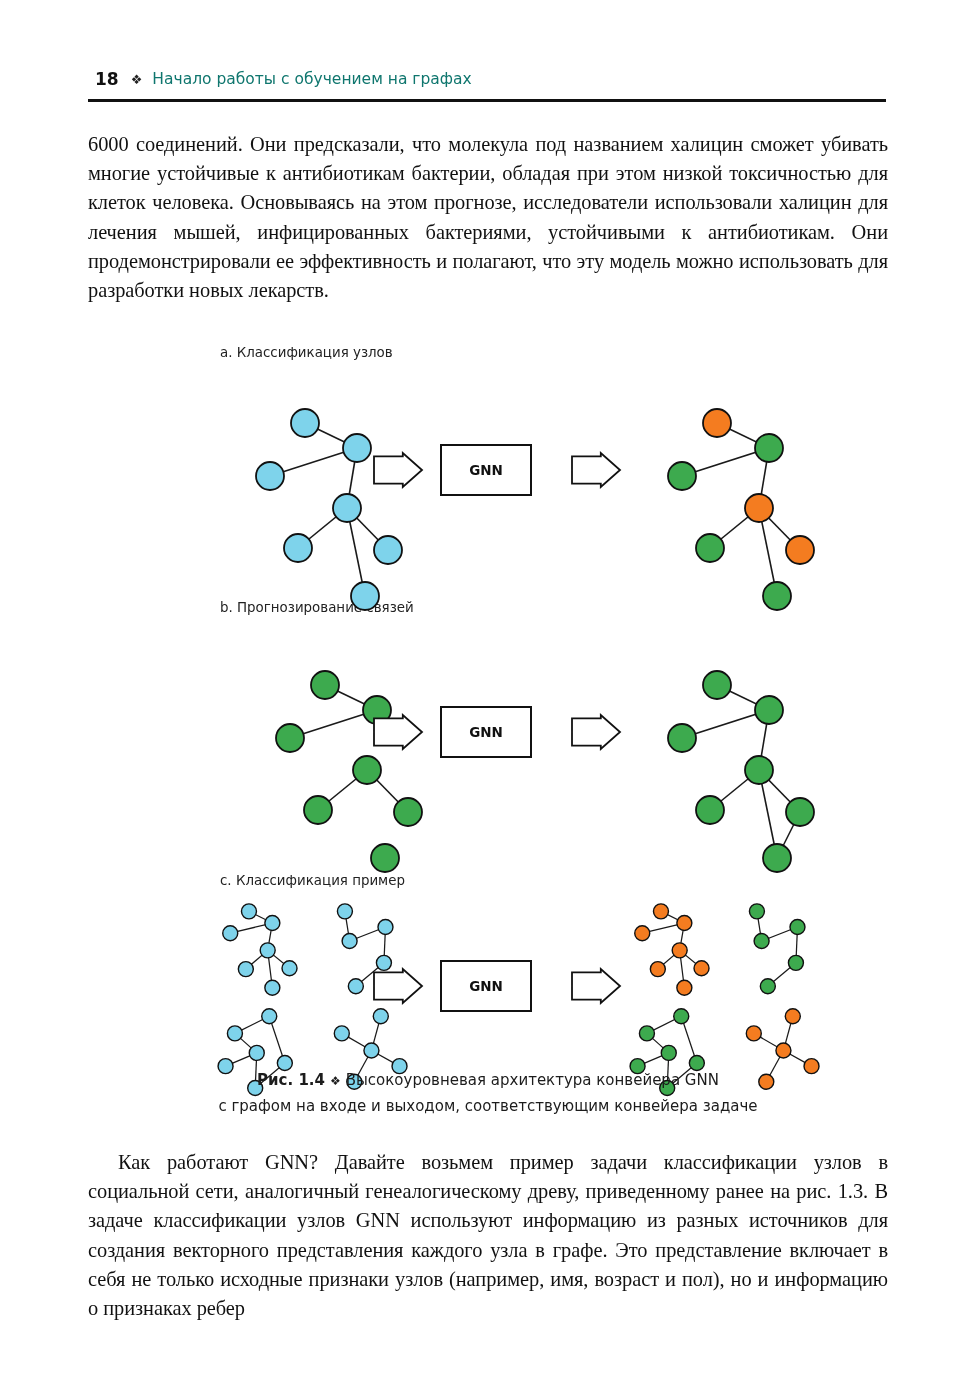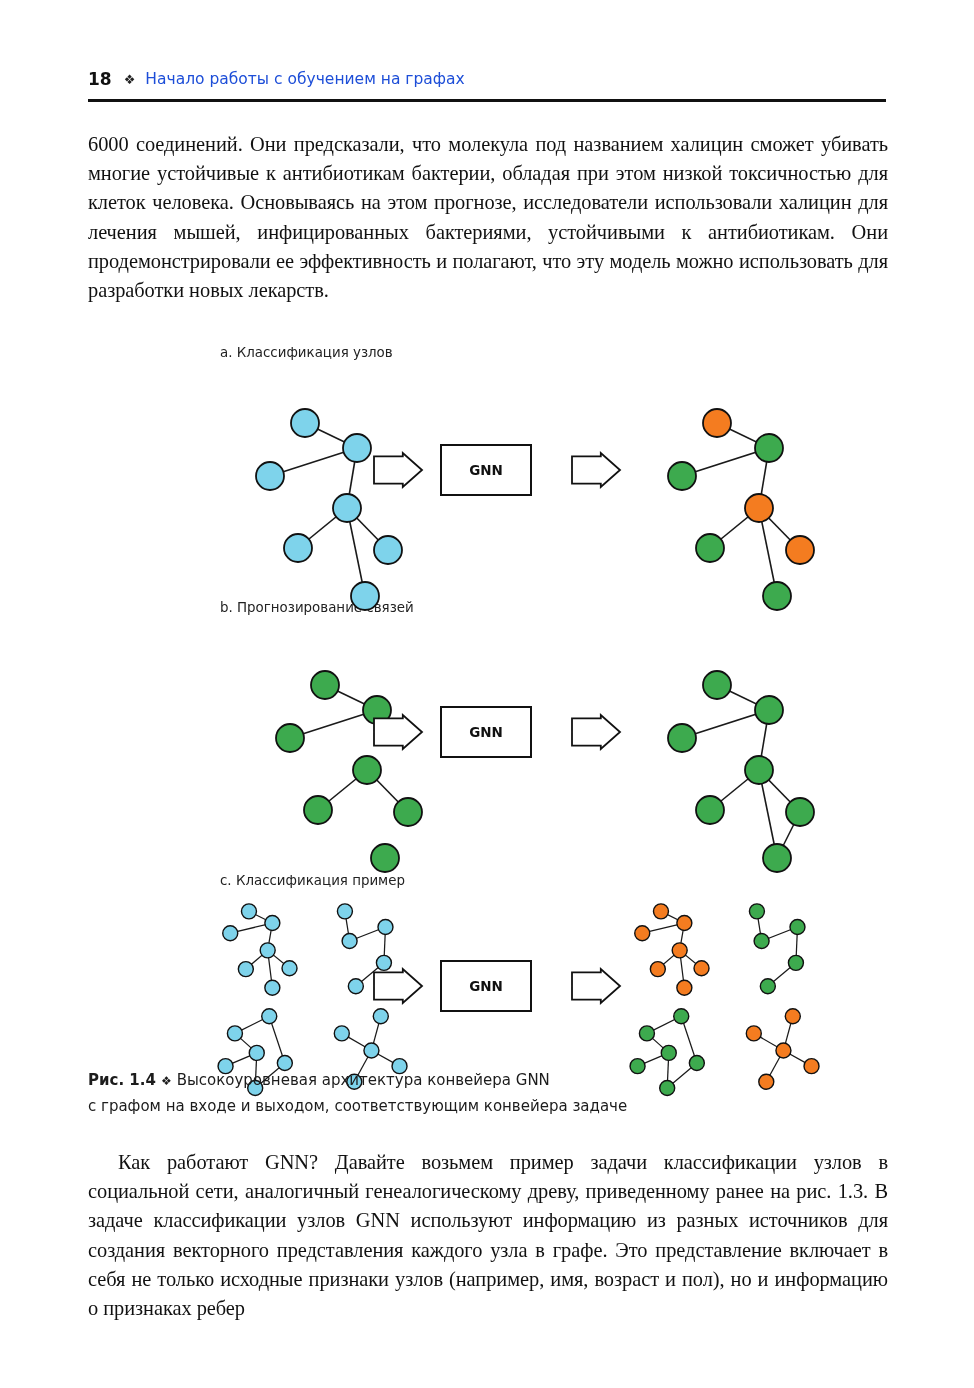--- a/index.html
+++ b/index.html
@@ -17,27 +17,27 @@
   }
 
   
   .runhead{
     position:absolute;
     left:88px;top:62px;width:798px;height:34px;
     display:flex;align-items:center;
     font-family:"DejaVu Sans", sans-serif;
   }
   .runhead .pg{
-    font-weight:bold;font-size:17px;letter-spacing:0px;color:#111;
+    font-weight:bold;font-size:17px;letter-spacing:0px;color:#111;margin-left:7px;
   }
   .runhead .dia{
     margin:0 10px 0 12px;font-size:13px;color:#222;line-height:1;
   }
   .runhead .rh-title{
-    font-size:15.5px;color:#1d4ed8;font-weight:400;
+    font-size:15.5px;color:#0f766e;font-weight:400;
   }
   .rule{
     position:absolute;left:88px;top:99px;width:798px;height:3px;background:#111;
   }
 
   
   .para{
     position:absolute;
     font-family:"Liberation Serif", serif;
     font-size:20.4px;
@@ -70,21 +70,21 @@
     font-family:"DejaVu Sans", sans-serif;
     font-size:13.5px;
     font-weight:bold;
     fill:#111;
   }
 
   
   .caption{
     position:absolute;
     left:88px;top:1068px;width:800px;
-    text-align:left;
+    text-align:center;
     font-family:"DejaVu Sans", sans-serif;
     font-size:15px;
     line-height:25px;
     color:#1c1c1c;
   }
   .caption b{font-weight:bold;}
   .caption .dia{font-size:12px;margin:0 5px;}
 </style>
 </head>
 <body>

